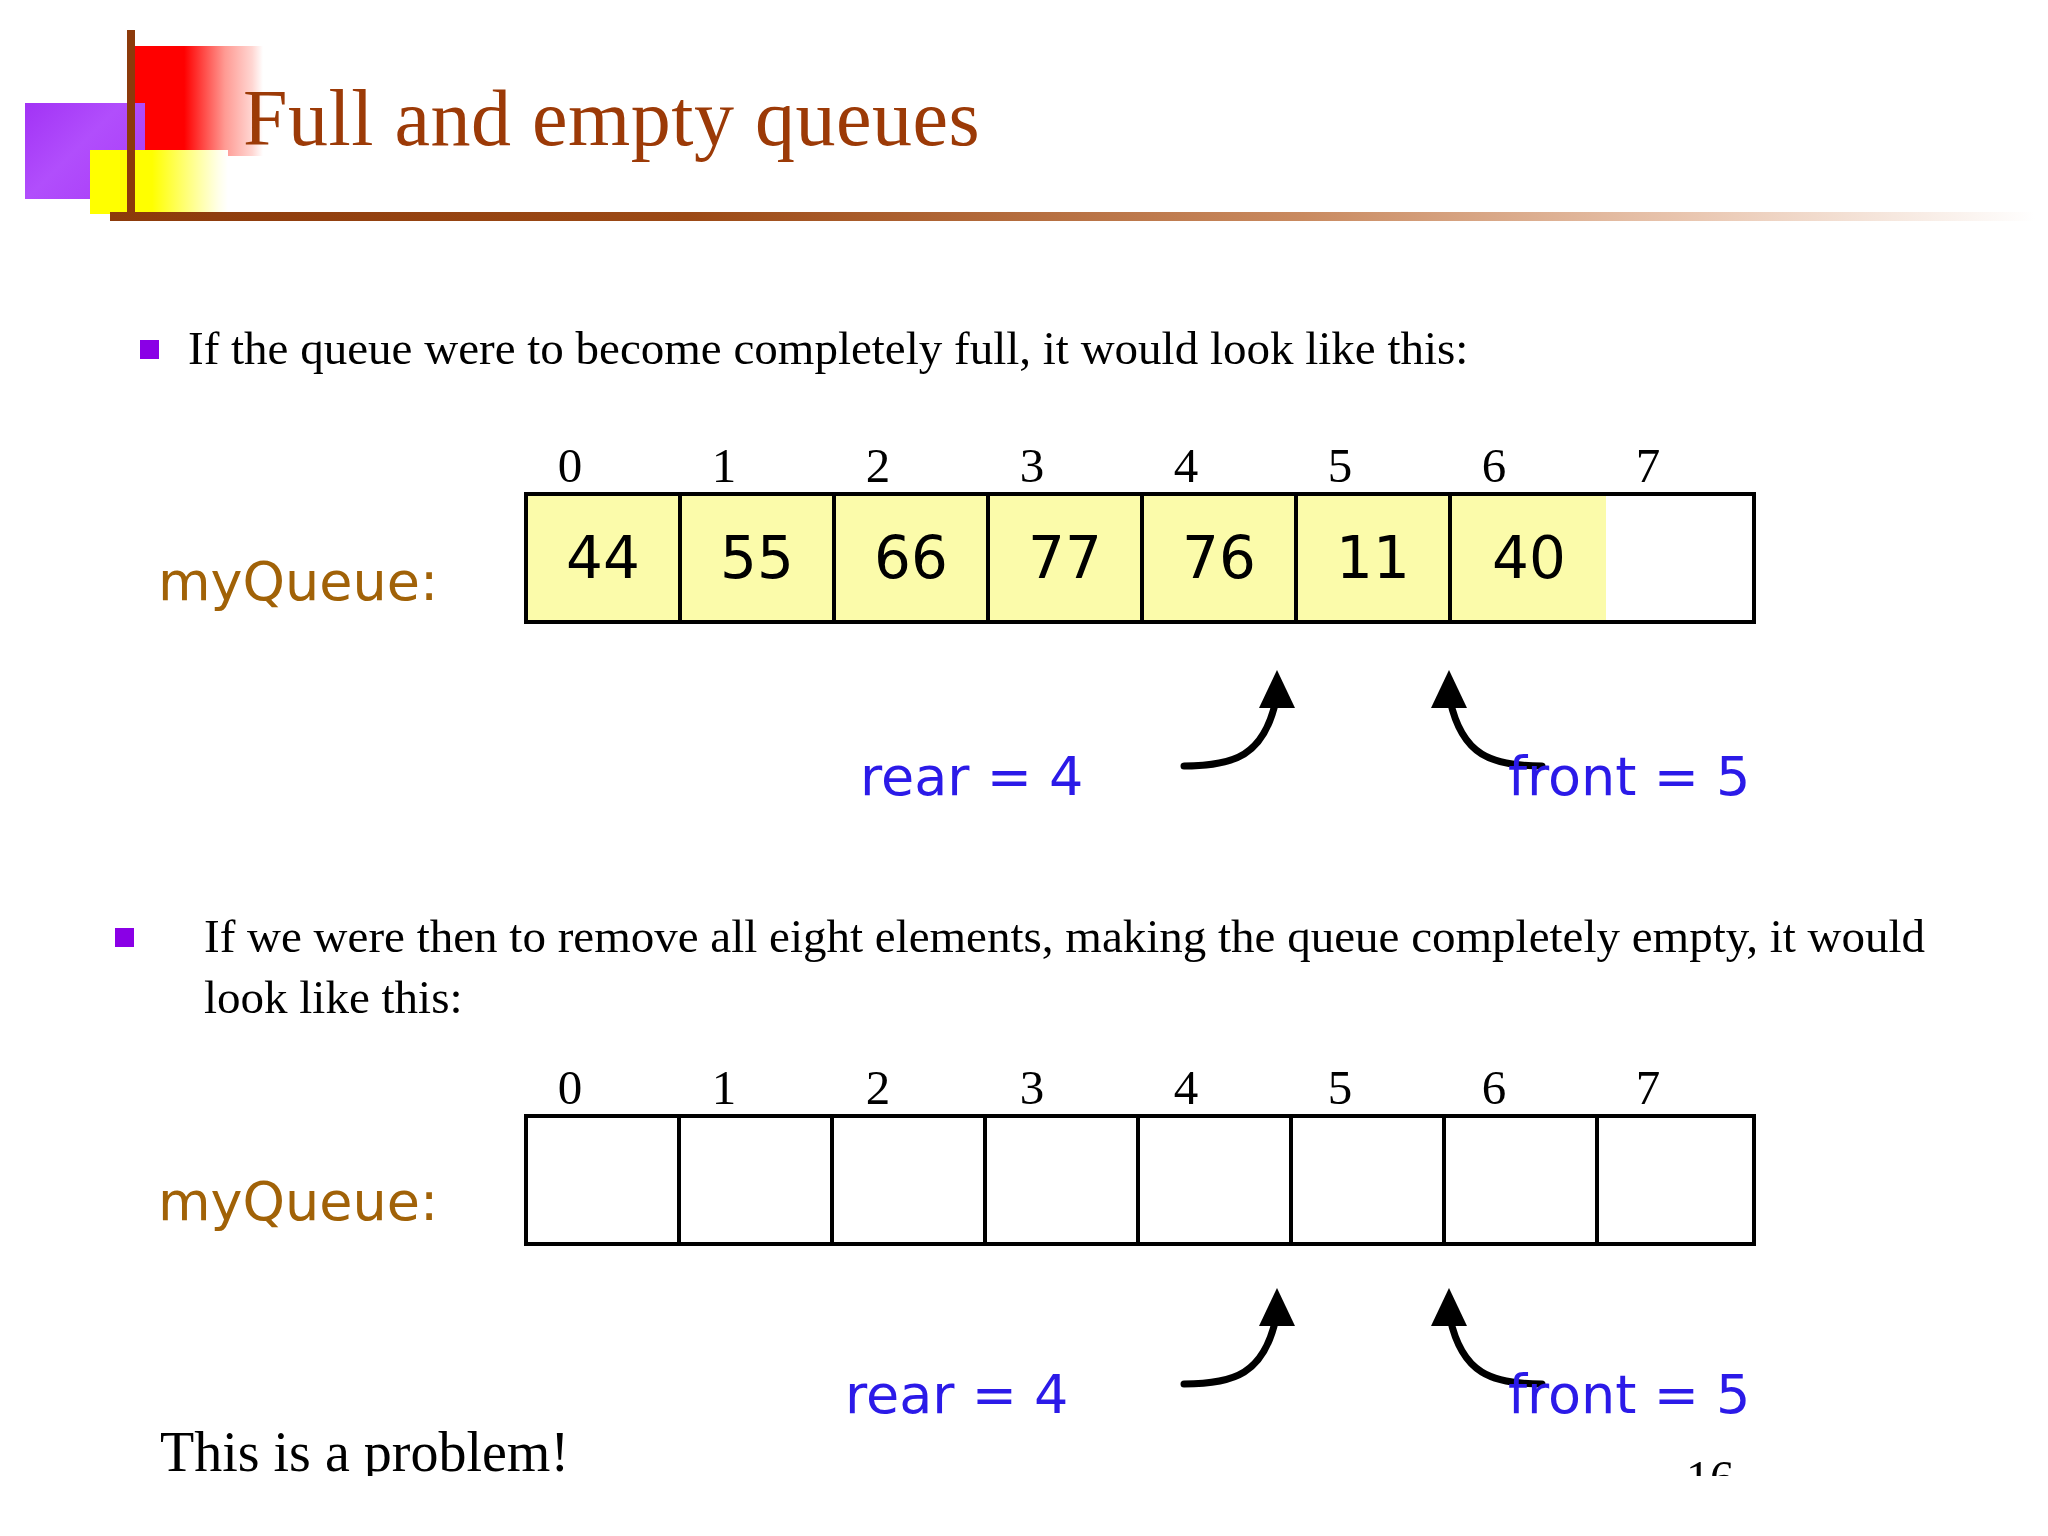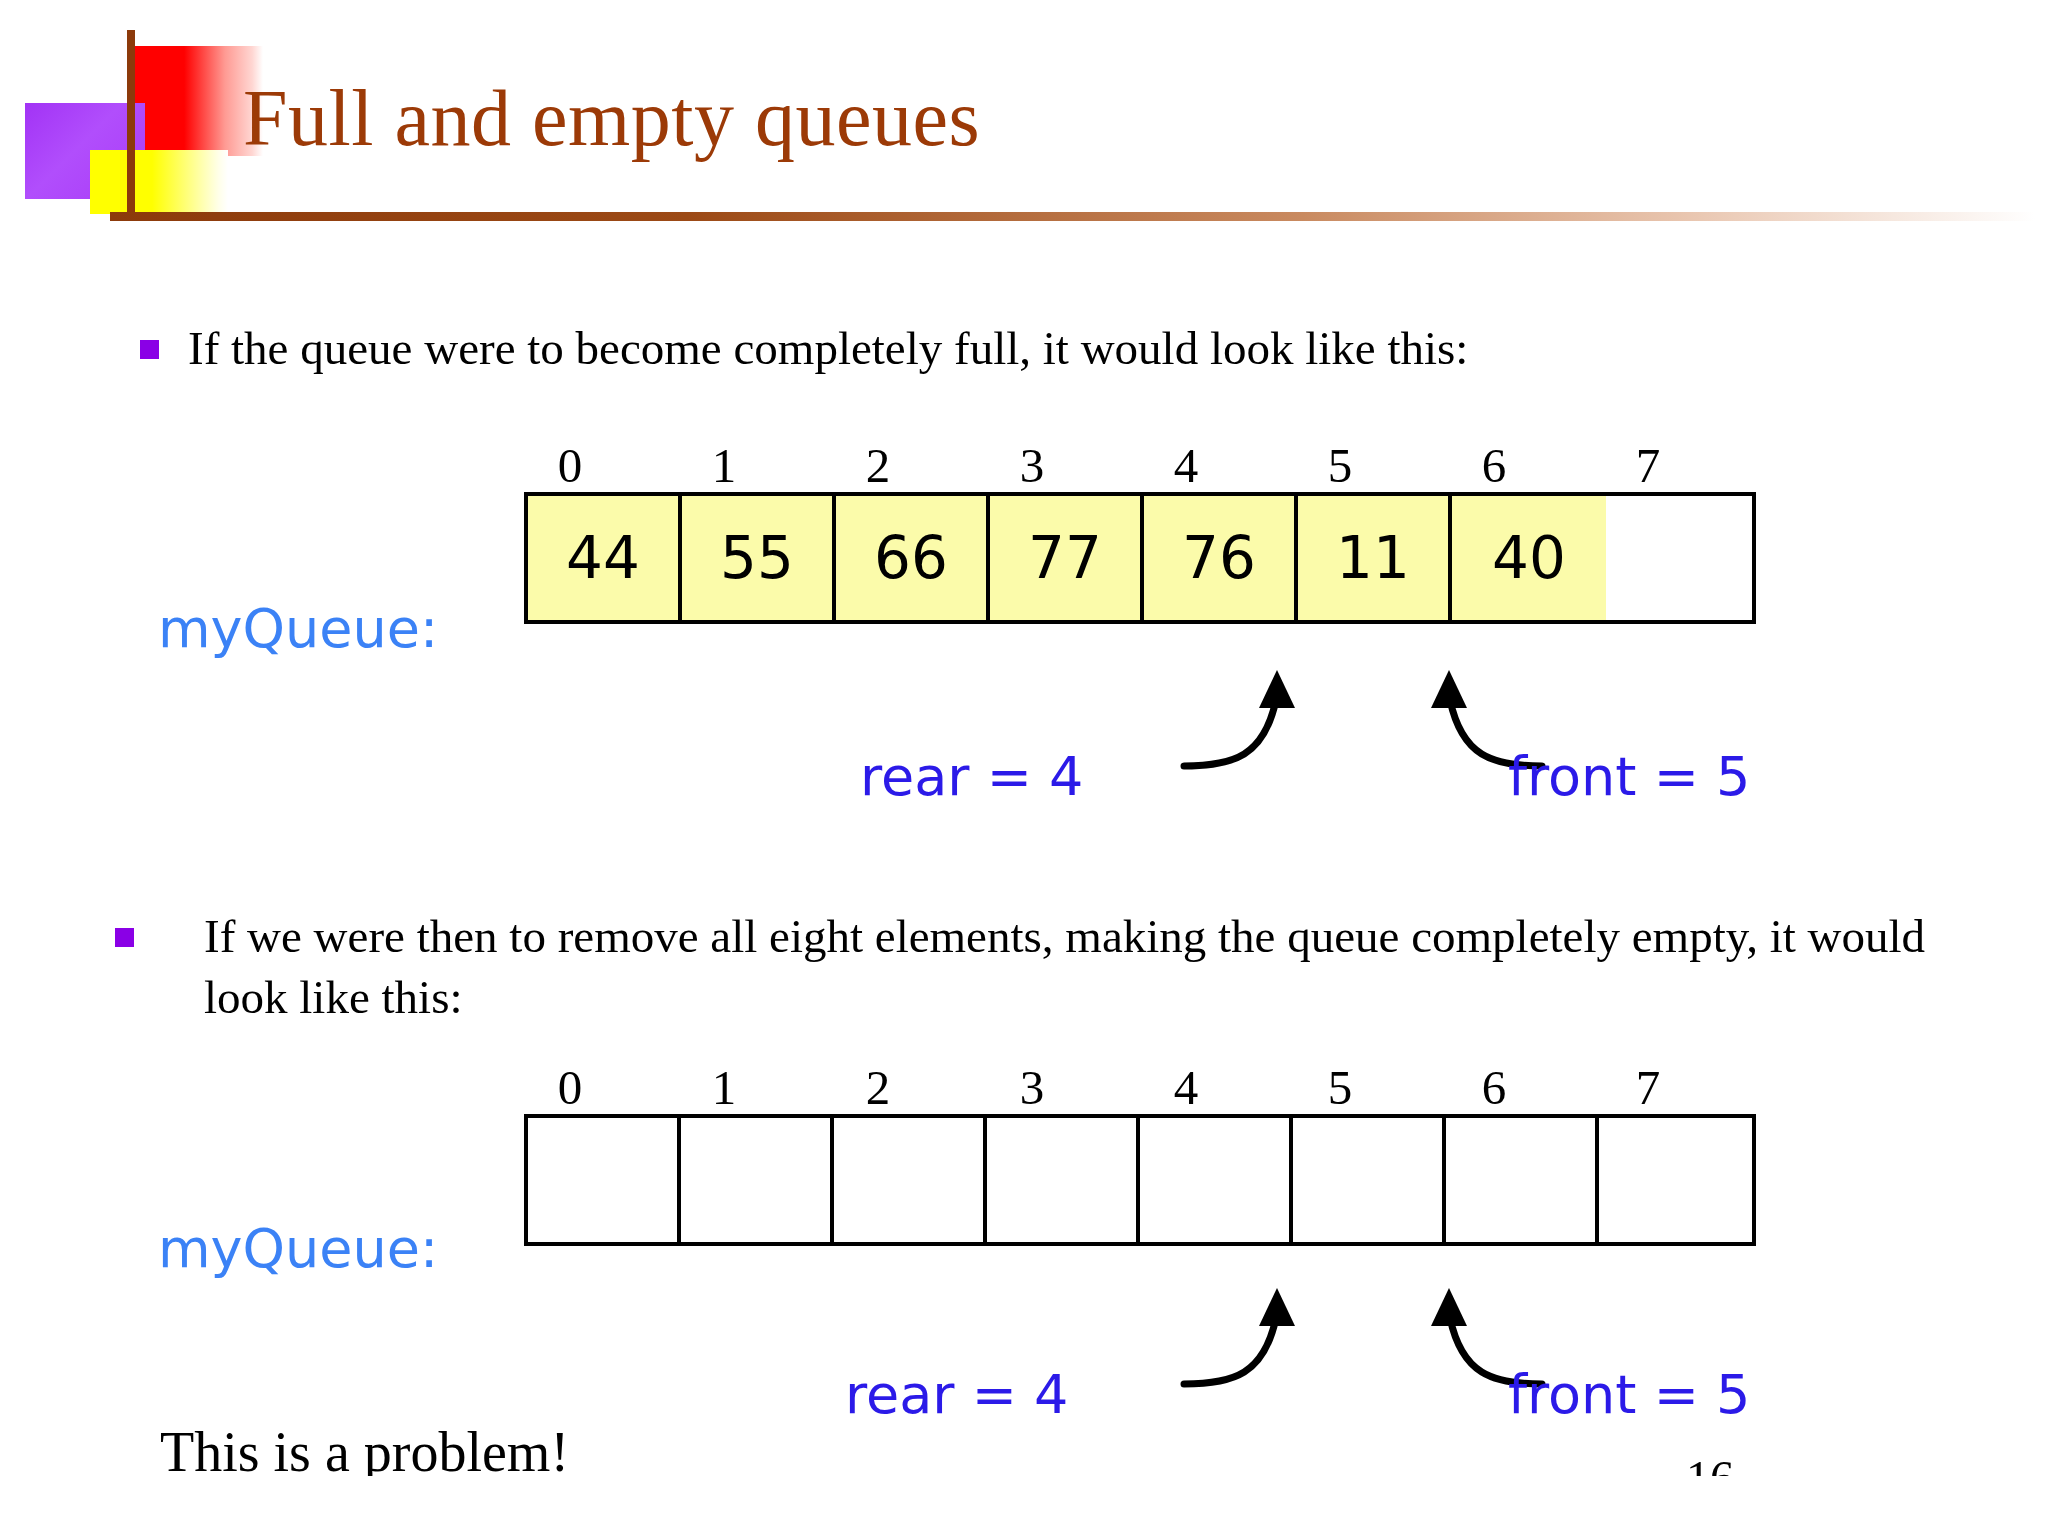--- a/index.html
+++ b/index.html
@@ -112,23 +112,22 @@
     color: #000000;
   }
   .cell:last-child { border-right: none; }
   .cells-row.filled .cell { background: #fbfbaa; }
   .cells-row.empty .cell { background: #ffffff; }
 
   .queue-label {
     position: absolute;
     font-family: "DejaVu Sans", "Liberation Sans", sans-serif;
     font-size: 54px;
-    color: #3b82f6;
-    white-space: nowrap;
-    margin-top: 47px;
+    color: #a16207;
+    white-space: nowrap;
   }
 
   
   .ann-label {
     position: absolute;
     font-family: "DejaVu Sans", "Liberation Sans", sans-serif;
     font-size: 54px;
     color: #2b1ae8;
     white-space: nowrap;
   }

